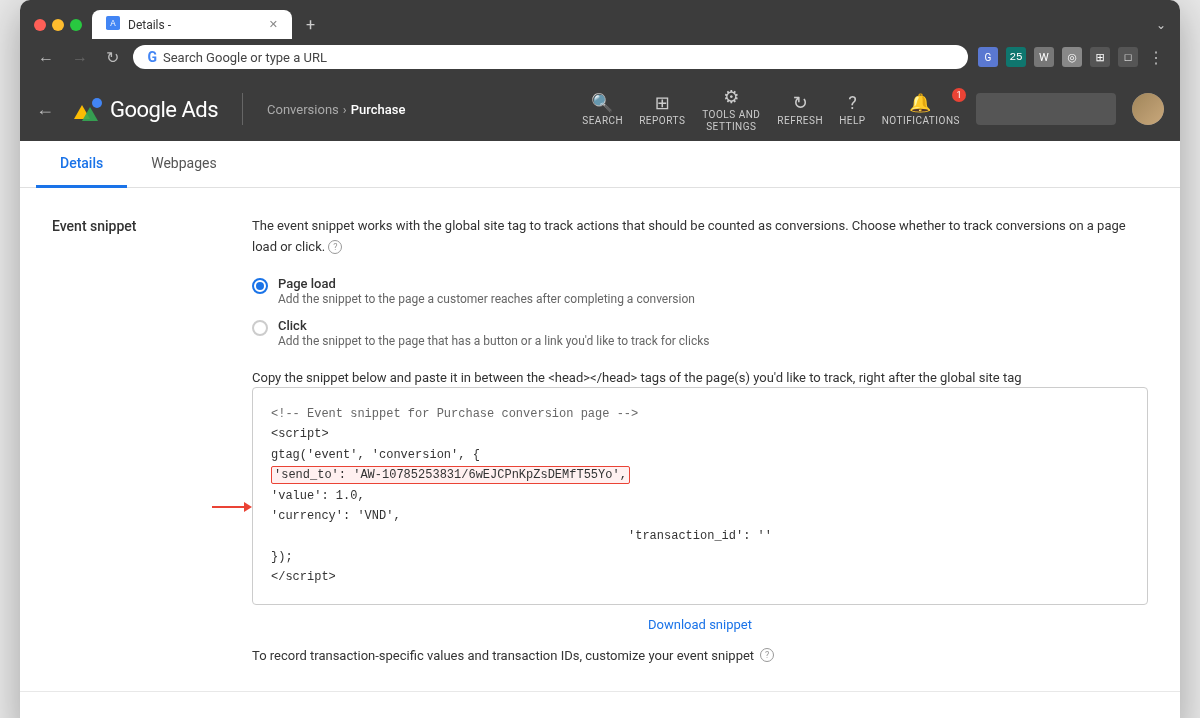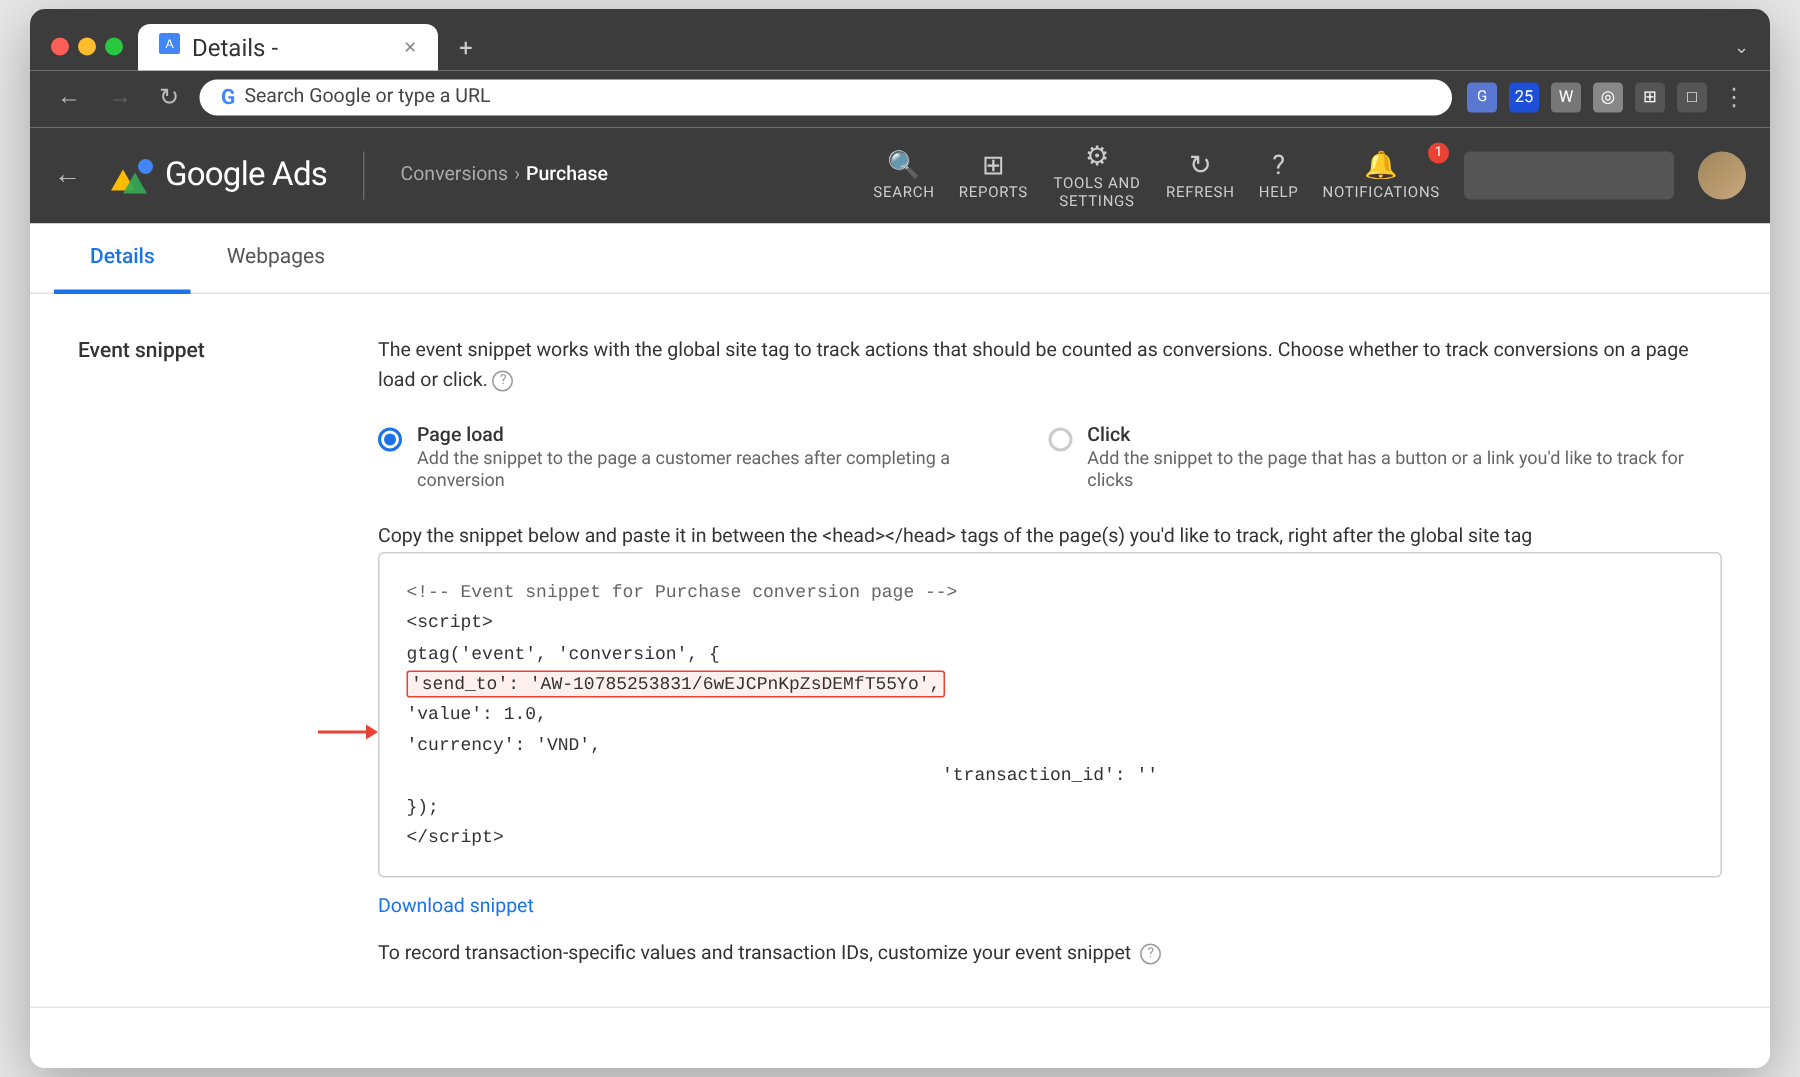--- a/index.html
+++ b/index.html
@@ -9,21 +9,21 @@
 
     
     .browser-titlebar { background: #3c3c3c; padding: 10px 14px 0; display: flex; align-items: center; gap: 10px; }
     .traffic-lights { display: flex; gap: 6px; align-items: center; }
     .tl { width: 12px; height: 12px; border-radius: 50%; }
     .tl-red { background: #ff5f57; }
     .tl-yellow { background: #ffbd2e; }
     .tl-green { background: #28c940; }
 
     .browser-tab { background: #fff; border-radius: 8px 8px 0 0; padding: 6px 14px; display: flex; align-items: center; gap: 8px; font-size: 12px; color: #333; min-width: 200px; max-width: 240px; }
-    .browser-tab .tab-title { flex: 1; overflow: hidden; text-overflow: ellipsis; white-space: nowrap; font-size: 16px; }
+    .browser-tab .tab-title { flex: 1; overflow: hidden; text-overflow: ellipsis; white-space: nowrap; font-size: 12px; }
     .tab-close { color: #888; font-size: 11px; cursor: pointer; }
     .tab-new { color: #ccc; font-size: 16px; cursor: pointer; margin-left: 4px; }
     .tab-spacer { flex: 1; }
     .tab-chevron { color: #ccc; font-size: 12px; }
 
     .browser-addressbar { background: #3c3c3c; padding: 6px 14px 8px; display: flex; align-items: center; gap: 10px; }
     .nav-btn { background: none; border: none; color: #bbb; font-size: 16px; cursor: pointer; padding: 2px 4px; }
     .nav-btn:disabled { color: #666; }
     .address-bar { flex: 1; background: #fff; border-radius: 20px; padding: 4px 14px; display: flex; align-items: center; gap: 6px; font-size: 13px; color: #333; }
     .address-g { color: #4285f4; font-weight: bold; font-size: 14px; }
@@ -60,37 +60,37 @@
     .page-content { background: #f8f8f8; padding: 0; }
 
     .section { background: #fff; margin: 0; padding: 0; }
     .section-row { display: flex; align-items: flex-start; padding: 28px 32px; border-bottom: 1px solid #e8e8e8; }
     .section-label { width: 200px; flex-shrink: 0; font-size: 14px; color: #333; font-weight: 500; padding-top: 2px; }
     .section-content { flex: 1; }
 
     .event-snippet-desc { font-size: 13px; color: #333; line-height: 1.6; margin-bottom: 18px; }
     .help-icon { display: inline-flex; align-items: center; justify-content: center; width: 14px; height: 14px; border-radius: 50%; border: 1px solid #999; color: #999; font-size: 9px; vertical-align: middle; cursor: pointer; }
 
-    .radio-group { display: flex; flex-direction: row; gap: 12px; margin-bottom: 20px; }
+    .radio-group { display: flex; flex-direction: column; gap: 12px; margin-bottom: 20px; }
     .radio-option { display: flex; align-items: flex-start; gap: 10px; }
     .radio-input { width: 16px; height: 16px; border-radius: 50%; border: 2px solid #ccc; margin-top: 2px; flex-shrink: 0; display: flex; align-items: center; justify-content: center; }
     .radio-input.selected { border-color: #1a73e8; }
     .radio-input.selected::after { content: ''; width: 8px; height: 8px; border-radius: 50%; background: #1a73e8; }
     .radio-label { font-size: 13px; }
     .radio-label strong { font-size: 13px; font-weight: 500; color: #333; display: block; }
     .radio-label span { font-size: 12px; color: #666; }
 
     .copy-instruction { font-size: 13px; color: #333; line-height: 1.5; }
 
     .code-box { background: #fff; border: 1px solid #ccc; border-radius: 4px; padding: 16px 18px; font-family: 'Courier New', monospace; font-size: 12px; color: #333; line-height: 1.7; position: relative; }
     .code-highlighted { background: #fff0f0; border: 1.5px solid #ea4335; border-radius: 2px; display: inline; padding: 1px 2px; }
 
     .code-row-wrapper { position: relative; }
 
-    .download-link { display: flex; justify-content: flex-start; margin-top: 12px; }
+    .download-link { display: flex; justify-content: center; margin-top: 12px; }
     .download-link a { color: #1a73e8; font-size: 13px; text-decoration: none; cursor: pointer; }
 
     .transaction-note { font-size: 13px; color: #333; margin-top: 16px; display: flex; align-items: center; gap: 6px; }
 
     
     .enhanced-row { display: flex; align-items: center; padding: 20px 32px; background: #fff; cursor: pointer; }
   </style>
 </head>
 <body>
 
@@ -120,21 +120,21 @@
   <div class="browser-addressbar">
     <button class="nav-btn">←</button>
     <button class="nav-btn" disabled="">→</button>
     <button class="nav-btn">↻</button>
     <div class="address-bar">
       <span class="address-g">G</span>
       <span class="address-text">Search Google or type a URL</span>
     </div>
     <div class="browser-actions">
       <div class="browser-action-icon" style="background:#5a78d1; font-size:10px;">G</div>
-      <div class="browser-action-icon" style="background:#1d4ed8;">25</div>
+      <div class="browser-action-icon" style="background:#0f766e;font-family:Liberation Mono, monospace;">25</div>
       <div class="browser-action-icon" style="background:#777;">W</div>
       <div class="browser-action-icon" style="background:#888;">◎</div>
       <div class="browser-action-icon" style="background:#555;">⊞</div>
       <div class="browser-action-icon" style="background:#555;">□</div>
       <div class="browser-action-icon" style="background:none; color:#bbb; font-size:16px;">⋮</div>
     </div>
   </div>
 
   <div class="ads-topnav">
     <button class="ads-back-btn">←</button>

